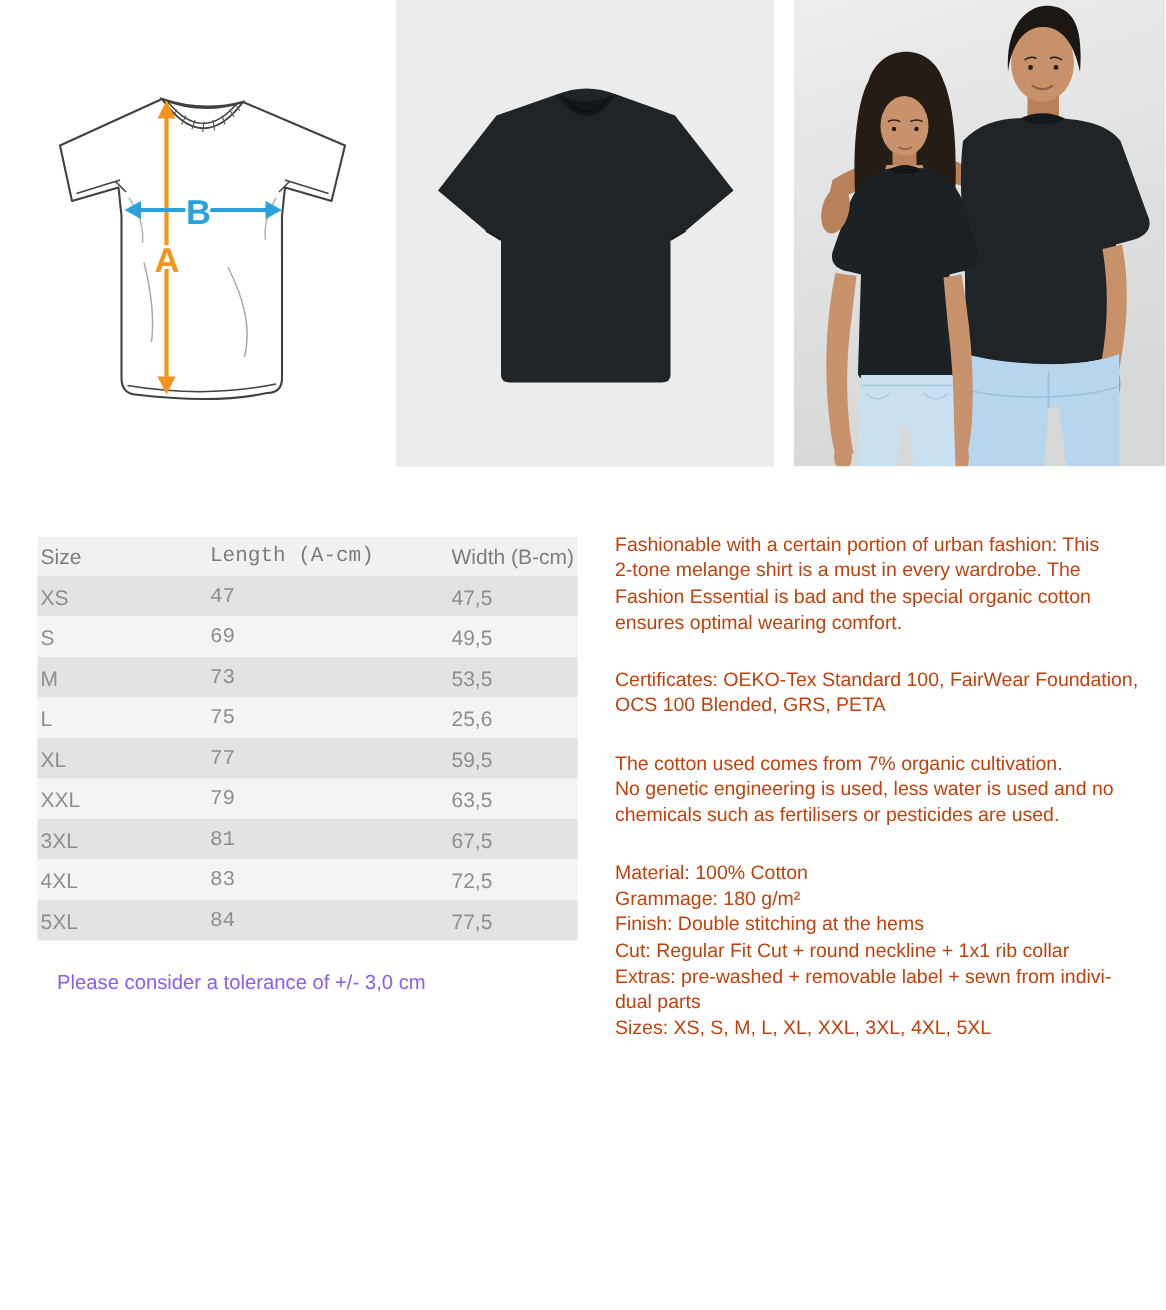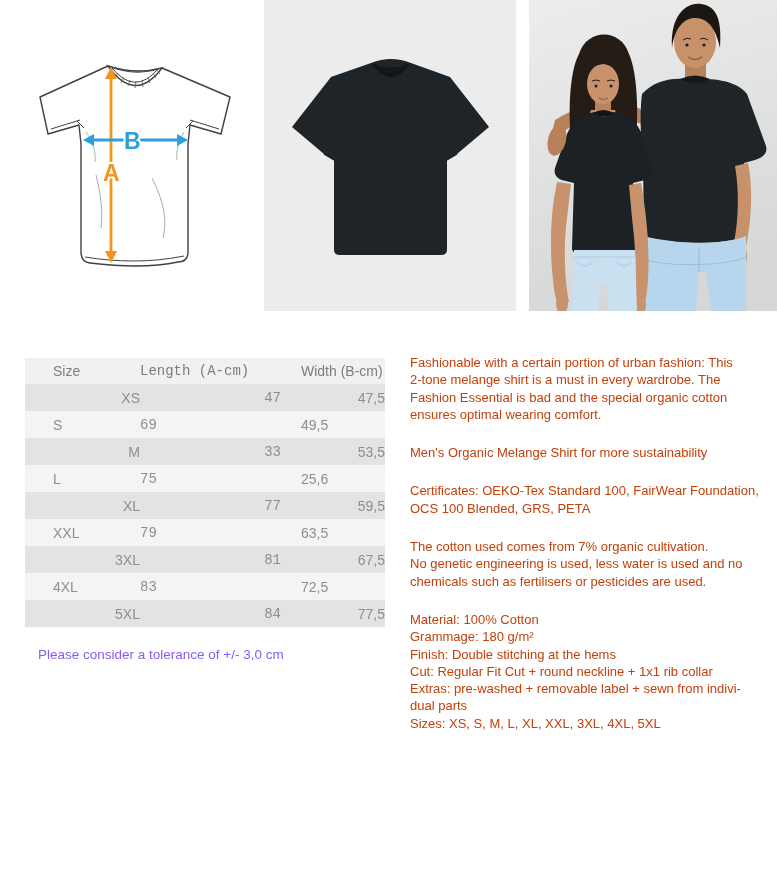--- a/index.html
+++ b/index.html
@@ -12,22 +12,22 @@
   .tile svg{display:block;}
   #tile-diagram{left:0;width:256px;background:#ffffff;}
   #tile-flat{left:264px;width:252px;background:#ececec;}
   #tile-models{left:529px;width:248px;}
 
   
   .size-table{position:absolute;left:25px;top:358px;width:360px;font-size:14px;}
   .tr{display:flex;align-items:center;height:27px;}
   .tr.thead{height:26px;background:#f1f1f1;color:#7d7d7d;}
   .tr.light{background:#f4f4f4;}
-  .tr.dark{background:#e3e3e3;text-align:right;}
-  .tr .c1{width:115px;padding-left:28px;box-sizing:border-box;}
+  .tr.dark{background:#e3e3e3;}
+  .tr .c1{width:115px;padding-left:2px;box-sizing:border-box;}
   .tr .c2{width:141px;font-family:Liberation Mono, monospace;}
   .tr .c3{flex:1;margin-left:20px;}
   .tr .td{color:#8e8e8e;}
   .tolerance-note{
     position:absolute;left:38px;top:647px;font-size:13.5px;color:#8b5cf6;
   }
 
   
   .description{
     position:absolute;left:410px;top:354px;width:367px;
@@ -184,21 +184,21 @@
     <div class="td c2">47</div>
     <div class="td c3">47,5</div>
   </div>
   <div class="tr light">
     <div class="td c1">S</div>
     <div class="td c2">69</div>
     <div class="td c3">49,5</div>
   </div>
   <div class="tr dark">
     <div class="td c1">M</div>
-    <div class="td c2">33</div>
+    <div class="td c2">73</div>
     <div class="td c3">53,5</div>
   </div>
   <div class="tr light">
     <div class="td c1">L</div>
     <div class="td c2">75</div>
     <div class="td c3">25,6</div>
   </div>
   <div class="tr dark">
     <div class="td c1">XL</div>
     <div class="td c2">77</div>
@@ -226,21 +226,20 @@
   </div>
 </div>
 
 <div class="tolerance-note">Please consider a tolerance of +/- 3,0 cm</div>
 
 <div class="description">
   <p>Fashionable with a certain portion of urban fashion: This
 2-tone melange shirt is a must in every wardrobe. The
 Fashion Essential is bad and the special organic cotton
 ensures optimal wearing comfort.</p>
-  <p>Men's Organic Melange Shirt for more sustainability</p>
   <p>Certificates: OEKO-Tex Standard 100, FairWear Foundation,
 OCS 100 Blended, GRS, PETA</p>
   <p>The cotton used comes from 7% organic cultivation.
 No genetic engineering is used, less water is used and no
 chemicals such as fertilisers or pesticides are used.</p>
   <p>Material: 100% Cotton
 Grammage: 180 g/m²
 Finish: Double stitching at the hems
 Cut: Regular Fit Cut + round neckline + 1x1 rib collar
 Extras: pre-washed + removable label + sewn from indivi-

